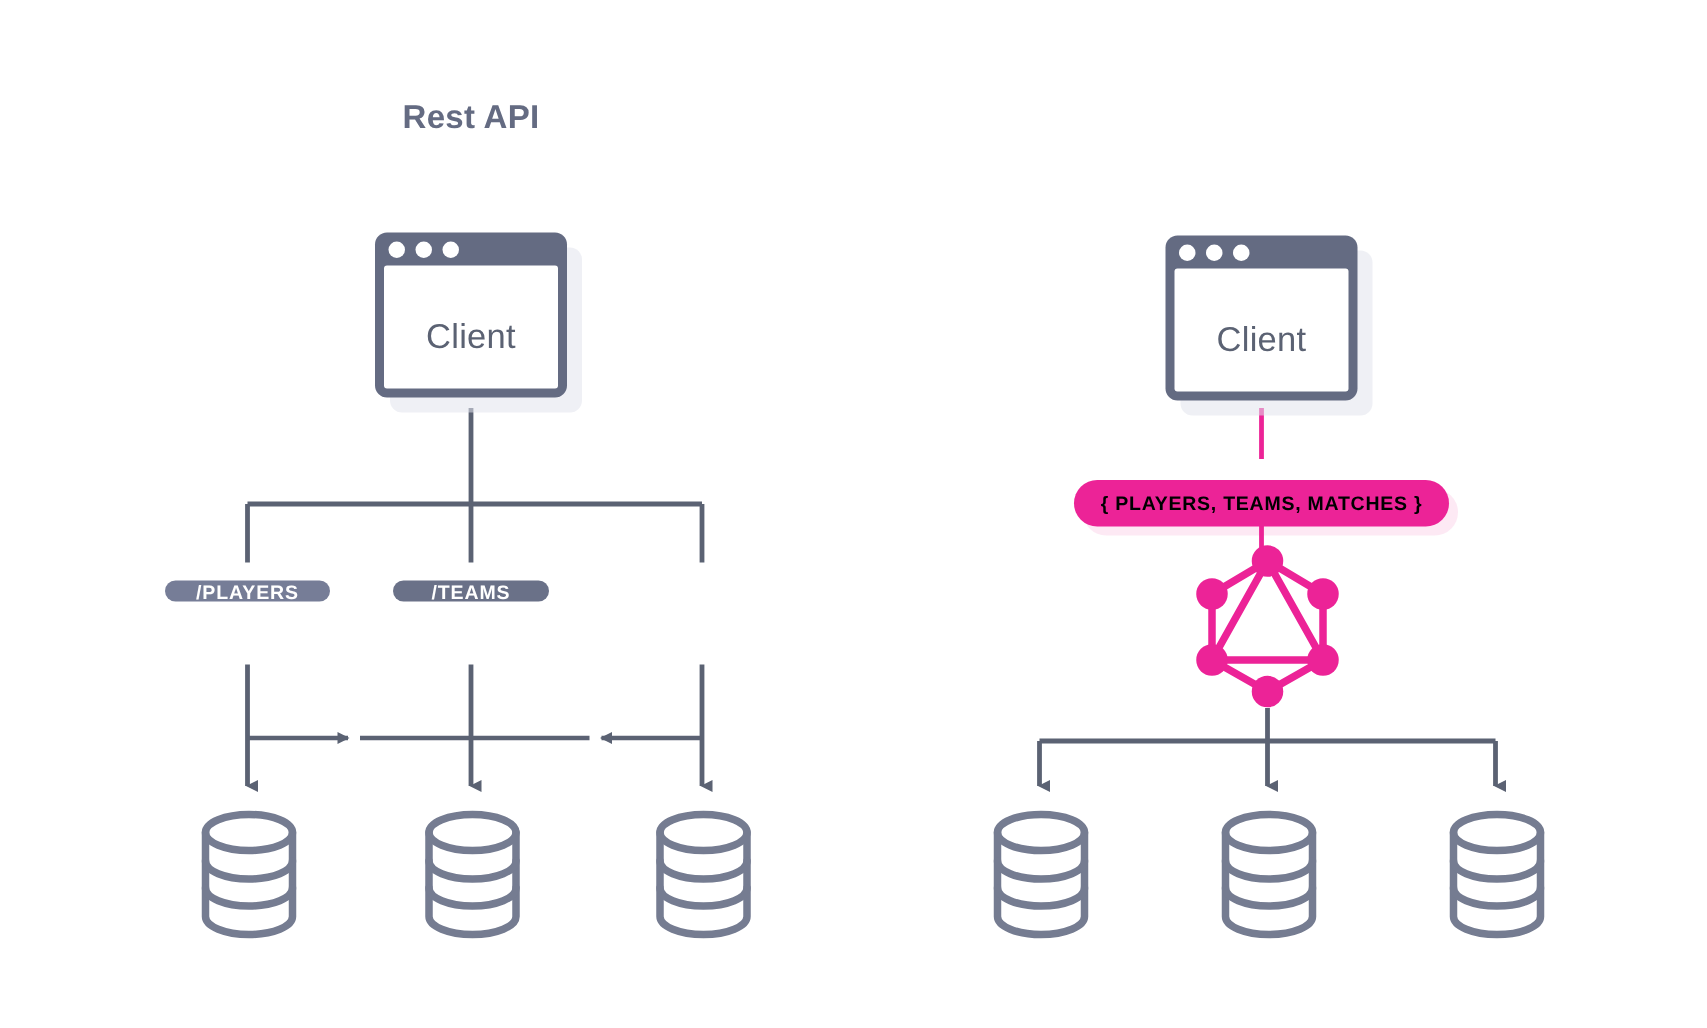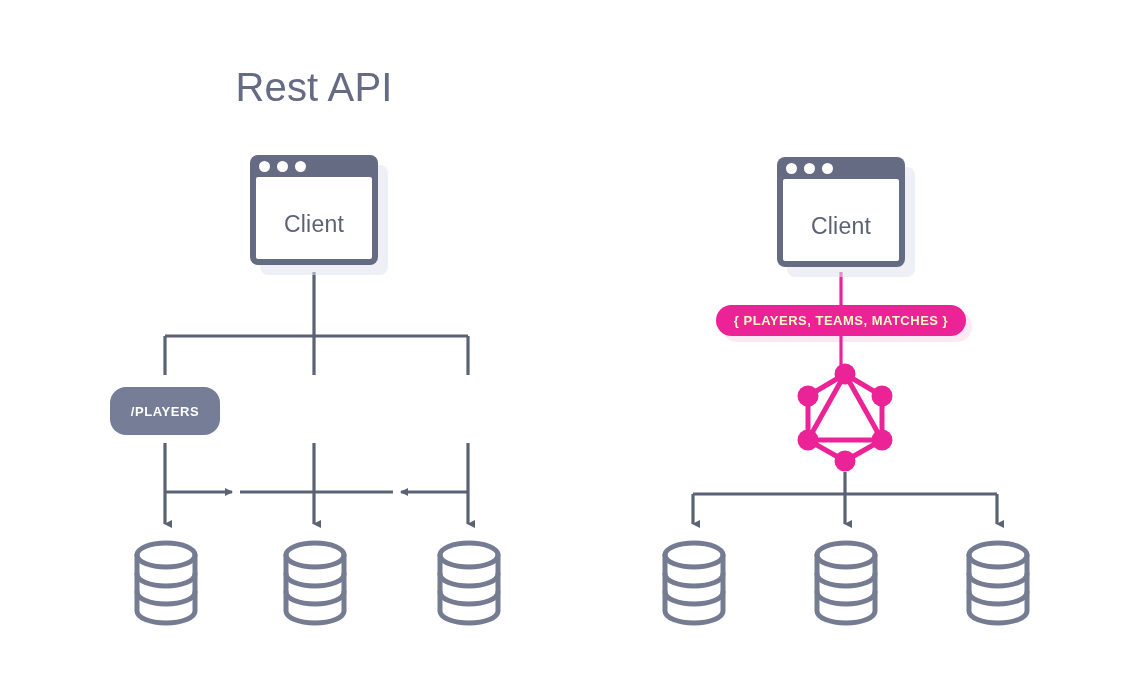--- a/index.html
+++ b/index.html
@@ -20,22 +20,22 @@
   #diagram-svg {
     position: absolute;
     left: 0;
     top: 0;
     width: 1138px;
     height: 685px;
   }
   
   .panel-title {
     position: absolute;
-    font-size: 40px;
-    font-weight: 400;
+    font-size: 22px;
+    font-weight: 700;
     color: #646b82;
     letter-spacing: 0.2px;
     white-space: nowrap;
     transform: translateX(-50%);
   }
   #title-rest  { left: 314px; top: 65px; }
   #title-graphql { left: 845px; top: 65px; }
 
   
   .client-window {
@@ -78,21 +78,21 @@
     color: #5b6273;
     letter-spacing: 0.2px;
     margin-top: 12px;
   }
   #client-rest    { left: 314px; top: 155px; }
   #client-graphql { left: 841px; top: 157px; }
 
   
   .endpoint-pill {
     position: absolute;
-    height: 48px;
+    height: 14px;
     border-radius: 16px;
     display: flex;
     align-items: center;
     justify-content: center;
     color: #ffffff;
     font-size: 13px;
     font-weight: 700;
     letter-spacing: 0.6px;
     transform: translateX(-50%);
     white-space: nowrap;
@@ -109,26 +109,26 @@
     height: 22px;
     background: #f2f3f7;
     border-radius: 5px;
     z-index: -1;
   }
 
   
   #graphql-query-pill {
     position: absolute;
     left: 841px;
-    top: 305px;
+    top: 320px;
     width: 250px;
     height: 31px;
     border-radius: 16px;
     background: #ec2397;
-    color: #fef9c3;
+    color: #000000;
     font-size: 13px;
     font-weight: 700;
     letter-spacing: 0.5px;
     display: flex;
     align-items: center;
     justify-content: center;
     transform: translateX(-50%);
     white-space: nowrap;
     box-shadow: 6px 6px 0 rgba(236,35,151,0.10);
   }
@@ -249,20 +249,21 @@
     </div>
     <div class="client-body">
       <span class="client-label">Client</span>
     </div>
   </div>
 
   <div class="pill-shadow"></div>
 
   <div class="endpoint-pill" id="pill-players">/PLAYERS</div>
 
+  <div class="endpoint-pill" id="pill-teams">/TEAMS</div>
 
 
 
   <div class="client-window" id="client-graphql">
     <div class="client-titlebar">
       <span class="client-dot"></span>
       <span class="client-dot"></span>
       <span class="client-dot"></span>
     </div>
     <div class="client-body">

